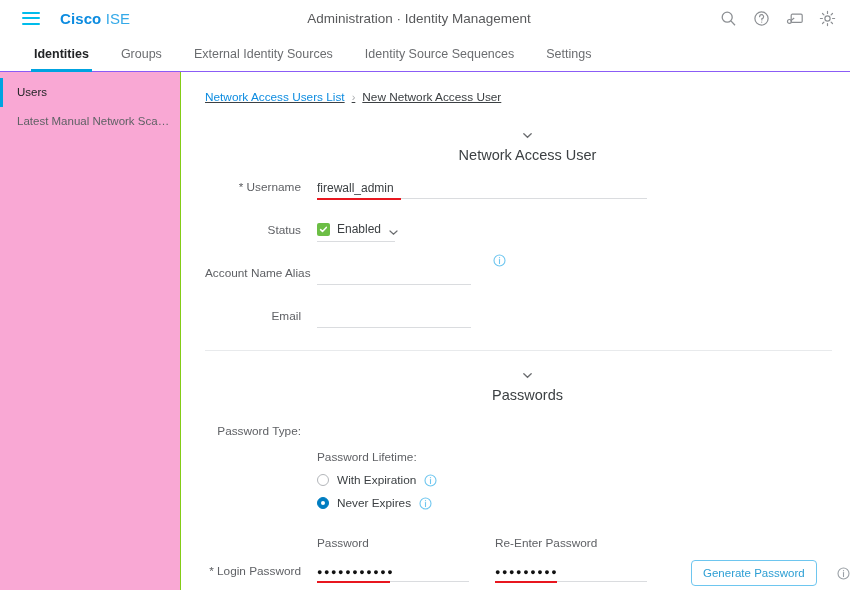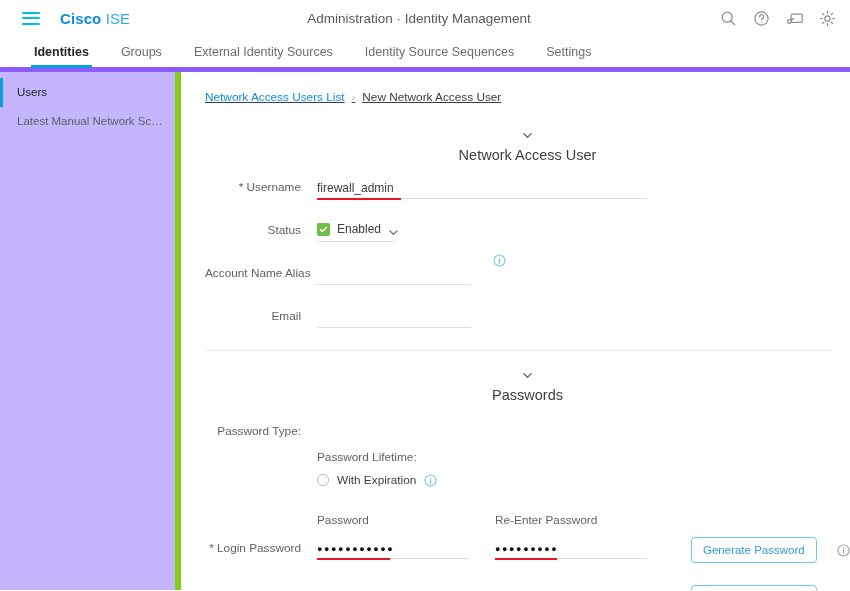--- a/index.html
+++ b/index.html
@@ -56,21 +56,21 @@
     z-index: 2;
   }
   .topicons .ic { width: 17px; height: 17px; cursor: pointer; display:block; }
   .topicons .ic svg { display:block; }
 
   
   .tabstrip {
     height: 36px;
     display: flex;
     align-items: stretch;
-    border-bottom: 5px solid #8b5cf6;
+    border-bottom: 1px solid #8b5cf6;
     padding-left: 18px;
   }
   .tab {
     display: flex; align-items: center;
     padding: 0 16px;
     font-size: 12.5px;
     color: #6b6d70;
     cursor: pointer;
     position: relative;
     white-space: nowrap;
@@ -86,22 +86,22 @@
 
   
   .body {
     display: flex;
     height: calc(591px - 36px - 37px);
   }
 
   .sidebar {
     width: 181px;
     flex: 0 0 181px;
-    border-right: 6px solid #84cc16;
-    background: #c4b5fd;
+    border-right: 1px solid #84cc16;
+    background: #f9a8d4;
     padding-top: 6px;
   }
   .side-item {
     font-size: 11.5px;
     color: #5f6165;
     padding: 7px 10px 7px 14px;
     cursor: pointer;
     border-left: 3px solid transparent;
     line-height: 1.3;
     white-space: nowrap;
@@ -483,20 +483,31 @@
           <span class="radio-lbl">With Expiration</span>
           <span class="info">
             <svg width="13" height="13" viewBox="0 0 13 13" fill="none" stroke="#6ec6ef" stroke-width="1.1">
               <circle cx="6.5" cy="6.5" r="5.5"></circle>
               <line x1="6.5" y1="5.6" x2="6.5" y2="9.4" stroke-linecap="round"></line>
               <circle cx="6.5" cy="3.7" r=".62" fill="#6ec6ef" stroke="none"></circle>
             </svg>
           </span>
         </div>
 
+        <div class="radio-row">
+          <span class="radio sel"></span>
+          <span class="radio-lbl">Never Expires</span>
+          <span class="info">
+            <svg width="13" height="13" viewBox="0 0 13 13" fill="none" stroke="#6ec6ef" stroke-width="1.1">
+              <circle cx="6.5" cy="6.5" r="5.5"></circle>
+              <line x1="6.5" y1="5.6" x2="6.5" y2="9.4" stroke-linecap="round"></line>
+              <circle cx="6.5" cy="3.7" r=".62" fill="#6ec6ef" stroke="none"></circle>
+            </svg>
+          </span>
+        </div>
       </div>
 
       <div class="pw-head">
         <div class="spacer"></div>
         <div class="h">Password</div>
         <div class="h">Re-Enter Password</div>
       </div>
 
       <div class="pw-row">
         <div class="lbl">

